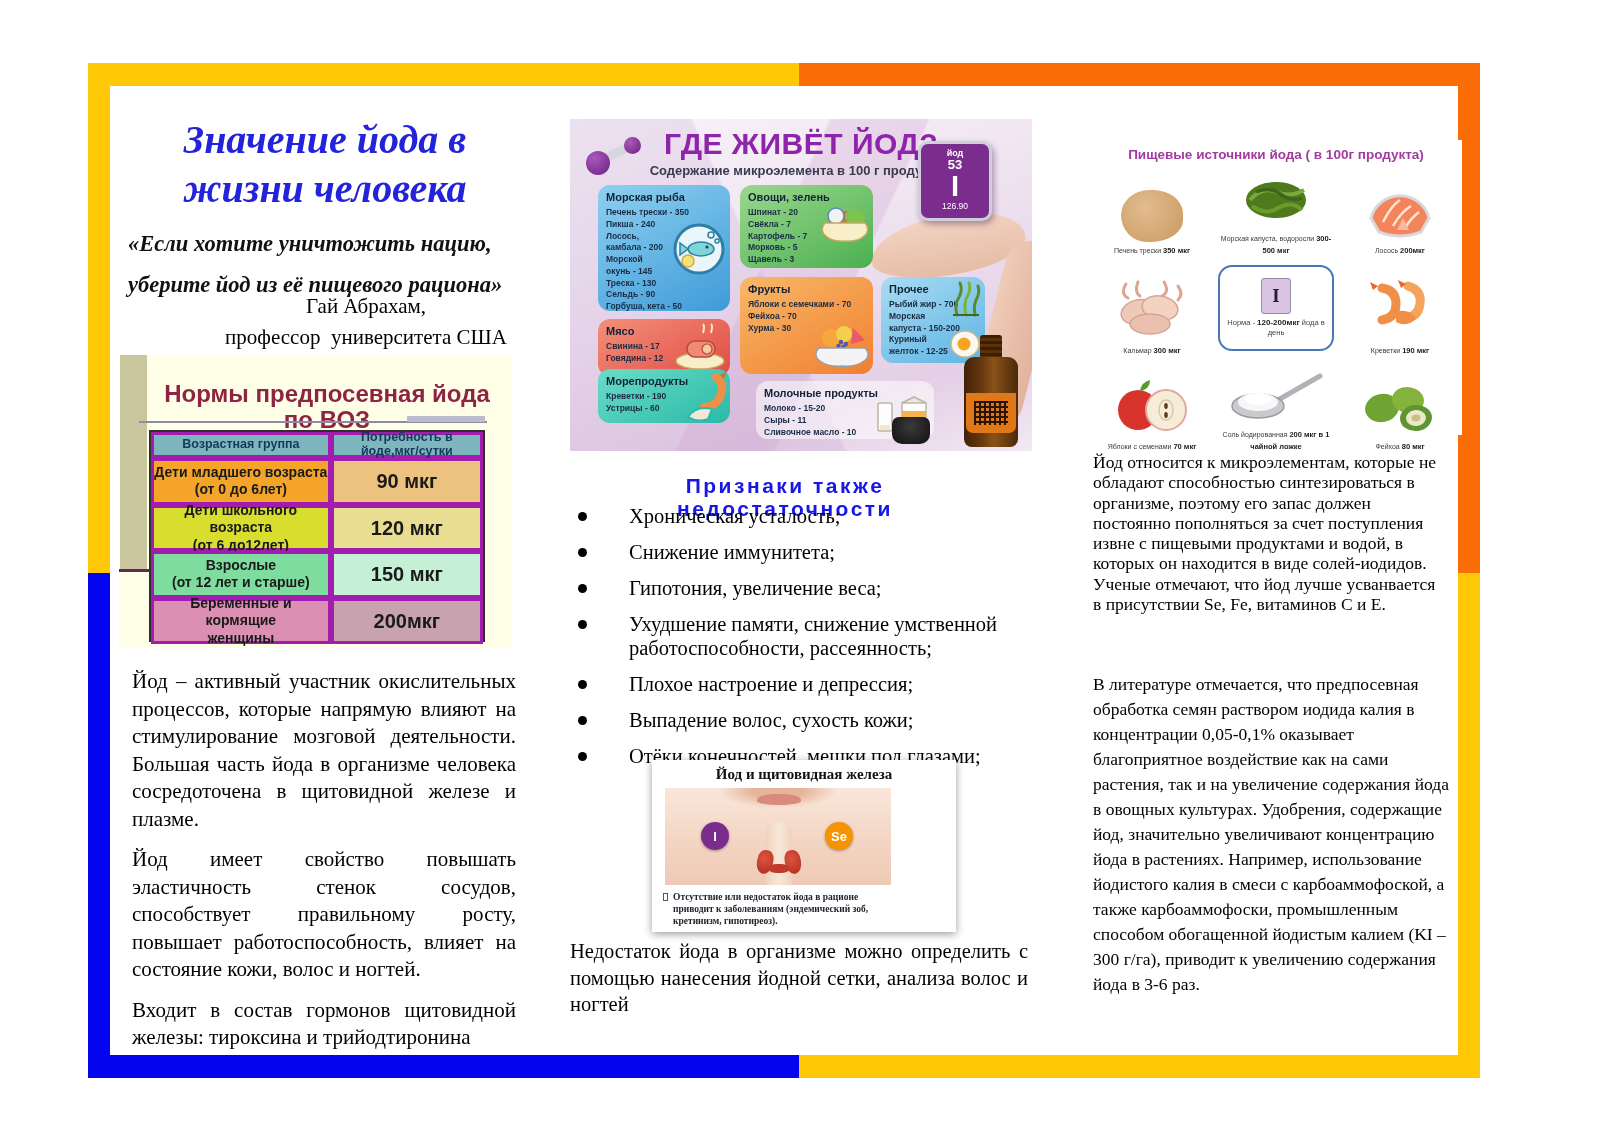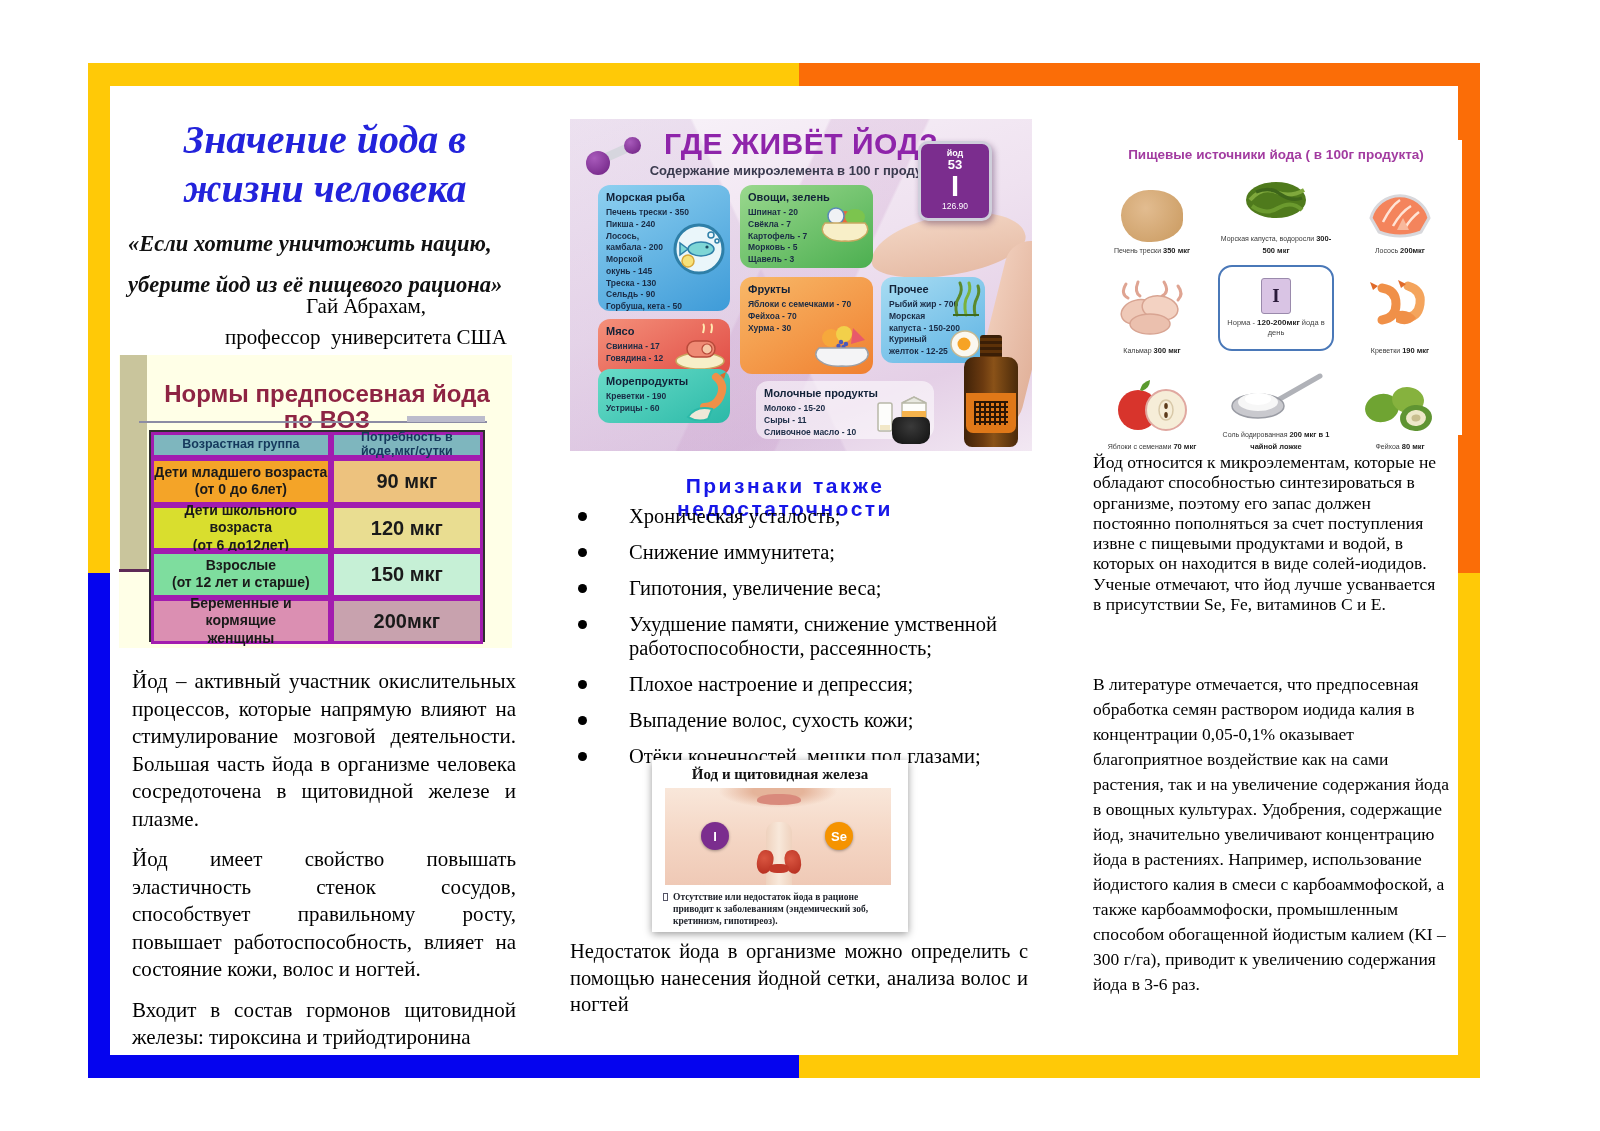--- a/index.html
+++ b/index.html
@@ -102,21 +102,21 @@
   .cap{position:absolute;left:322px;top:298px;width:38px;height:27px;background:radial-gradient(ellipse at 50% 35%,#3A3A3A,#101010);border-radius:7px 7px 10px 10px;}
 
   
   .signs-heading{left:574px;top:474px;width:422px;text-align:center;
     font:bold 21px/1.1 "Liberation Sans",sans-serif;color:var(--signs-blue);letter-spacing:2.5px;}
   .signs-list{left:574px;top:505px;width:436px;list-style:none;}
   .signs-list li{display:flex;align-items:flex-start;margin-bottom:13px;font:20.5px/1.13 "Liberation Serif",serif;}
   .dot{flex:0 0 9px;width:9px;height:9px;border-radius:50%;background:#000;margin:7px 42px 0 4px;}
 
   
-  .thyroid-slide{left:652px;top:760px;width:256px;height:172px;background:#fff;box-shadow:0 2px 8px rgba(0,0,0,.4);}
+  .thyroid-slide{left:652px;top:760px;width:304px;height:172px;background:#fff;box-shadow:0 2px 8px rgba(0,0,0,.4);}
   .th-title{position:absolute;left:0;top:7px;width:100%;text-align:center;font:bold 15px/1 "Liberation Serif",serif;color:#111;}
   .th-photo{position:absolute;left:13px;top:28px;width:226px;height:97px;overflow:hidden;
     background:linear-gradient(180deg,#F9E7DA 0%,#F4D5C3 55%,#EFC9B6 100%);}
   .th-chin{position:absolute;left:53px;top:-14px;width:120px;height:34px;border-radius:50%;
     background:radial-gradient(ellipse,#E5B49A 30%,rgba(229,180,154,0) 70%);}
   .th-lips{position:absolute;left:92px;top:6px;width:44px;height:11px;background:#D98A7C;border-radius:45% 45% 55% 55%/60% 60% 40% 40%;}
   .th-trachea{position:absolute;left:101px;top:34px;width:26px;height:63px;background:linear-gradient(90deg,#EFD2BE,#F8E8DA 50%,#EFD2BE);border-radius:10px 10px 0 0;}
   .lobe{position:absolute;width:16px;height:24px;background:radial-gradient(circle at 40% 35%,#D95540,#B22A1C);border-radius:50% 50% 60% 60%;}
   .lobe.l{left:92px;top:62px;transform:rotate(12deg);}
   .lobe.r{left:120px;top:62px;transform:rotate(-12deg);}

